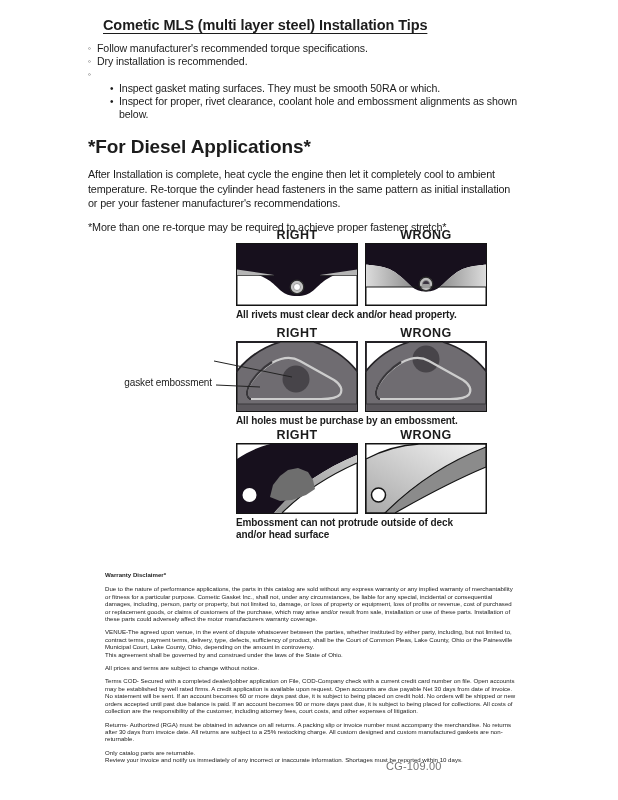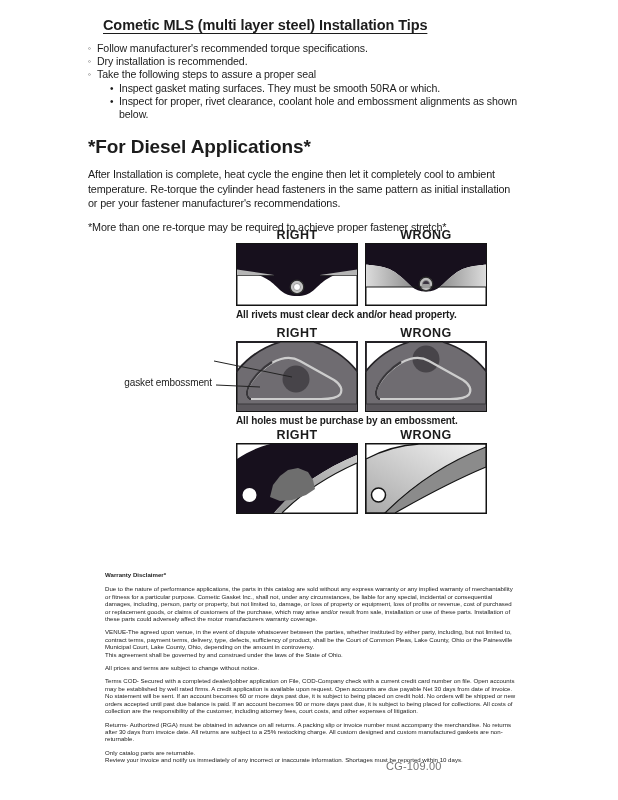--- a/index.html
+++ b/index.html
@@ -55,21 +55,20 @@
       <li>
           <span class="mk mk-o">◦</span>
           <span>Follow manufacturer's recommended torque specifications.</span>
         </li>
       <li>
           <span class="mk mk-o">◦</span>
           <span>Dry installation is recommended.</span>
         </li>
       <li>
           <span class="mk mk-o">◦</span>
-          <span>Take the following steps to assure a proper seal</span>
         </li>
       <li class="sub">
           <span class="mk mk-b">•</span>
           <span>Inspect gasket mating surfaces.  They must be smooth 50RA or which.</span>
         </li>
       <li class="sub">
           <span class="mk mk-b">•</span>
           <span>Inspect for proper, rivet clearance, coolant hole and embossment alignments as shown below.</span>
         </li>
     </ul>
@@ -188,20 +187,21 @@
                 <stop offset="1" stop-color="#f4f4f4"></stop>
             </linearGradient>
           </defs>
           <rect x="0.75" y="0.75" width="120.5" height="69.5" fill="#ffffff" stroke="#141414" stroke-width="1.5"></rect>
           <path d="M1 16 C18 7 36 2 54 1 L121 1 L121 6 C80 22 45 44 22 70 L1 70 Z" fill="url(#g3w)" stroke="#141414" stroke-width="1.3"></path>
           <path d="M20 70 C50 40 85 18 121 4 L121 24 C90 37 58 54 30 70 Z" fill="#8b8b8b" stroke="#141414" stroke-width="1.2"></path>
           <circle cx="13.5" cy="52" r="7" fill="#ffffff" stroke="#141414" stroke-width="1.5"></circle>
         </svg>
       </div>
     </div>
+    <div class="cap">Embossment can not protrude outside of deck and/or head surface</div>
   </div>
 
   <div class="legal">
     <div class="lh">Warranty Disclaimer*</div>
     <p>Due to the nature of performance applications, the parts in this catalog are sold without any express warranty or any implied warranty of merchantability or fitness for a particular purpose.  Cometic Gasket Inc., shall not, under any circumstances, be liable for any special, incidental or consequential damages, including, person, party or property, but not limited to, damage, or loss of property or equipment, loss of profits or revenue, cost of purchased or replacement goods, or claims of customers of the purchase, which may arise and/or result from sale, installation or use of these parts.  Installation of these parts could adversely affect the motor manufacturers warranty coverage.</p>
     <p class="mb0">VENUE-The agreed upon venue, in the event of dispute whatsoever between the parties, whether instituted by either party, including, but not limited to, contract terms, payment terms, delivery, type, defects, sufficiency of product, shall be the Court of Common Pleas, Lake County, Ohio or the Painesville Municipal Court, Lake County, Ohio, depending on the amount in controversy.</p>
     <p>This agreement shall be governed by and construed under the laws of the State of Ohio.</p>
     <p>All prices and terms are subject to change without notice.</p>
     <p>Terms COD- Secured with a completed dealer/jobber application on File, COD-Company check with a current credit card number on file.  Open accounts may be established by well rated firms.  A credit application is available upon request.  Open accounts are due payable Net 30 days from date of invoice.  No statement will be sent.  If an account becomes 60 or more days past due, it is subject to being placed on credit hold.  No orders will be shipped or new orders accepted until past due balance is paid.  If an account becomes 90 or more days past due, it is subject to being placed for collections.  All costs of collection are the responsibility of the customer, including attorney fees, court costs, and other expenses of litigation.</p>
     <p>Returns- Authorized (RGA) must be obtained in advance on all returns.  A packing slip or invoice number must accompany the merchandise.  No returns after 30 days from invoice date.  All returns are subject to a 25% restocking charge.  All custom designed and custom manufactured gaskets are non-returnable.</p>

